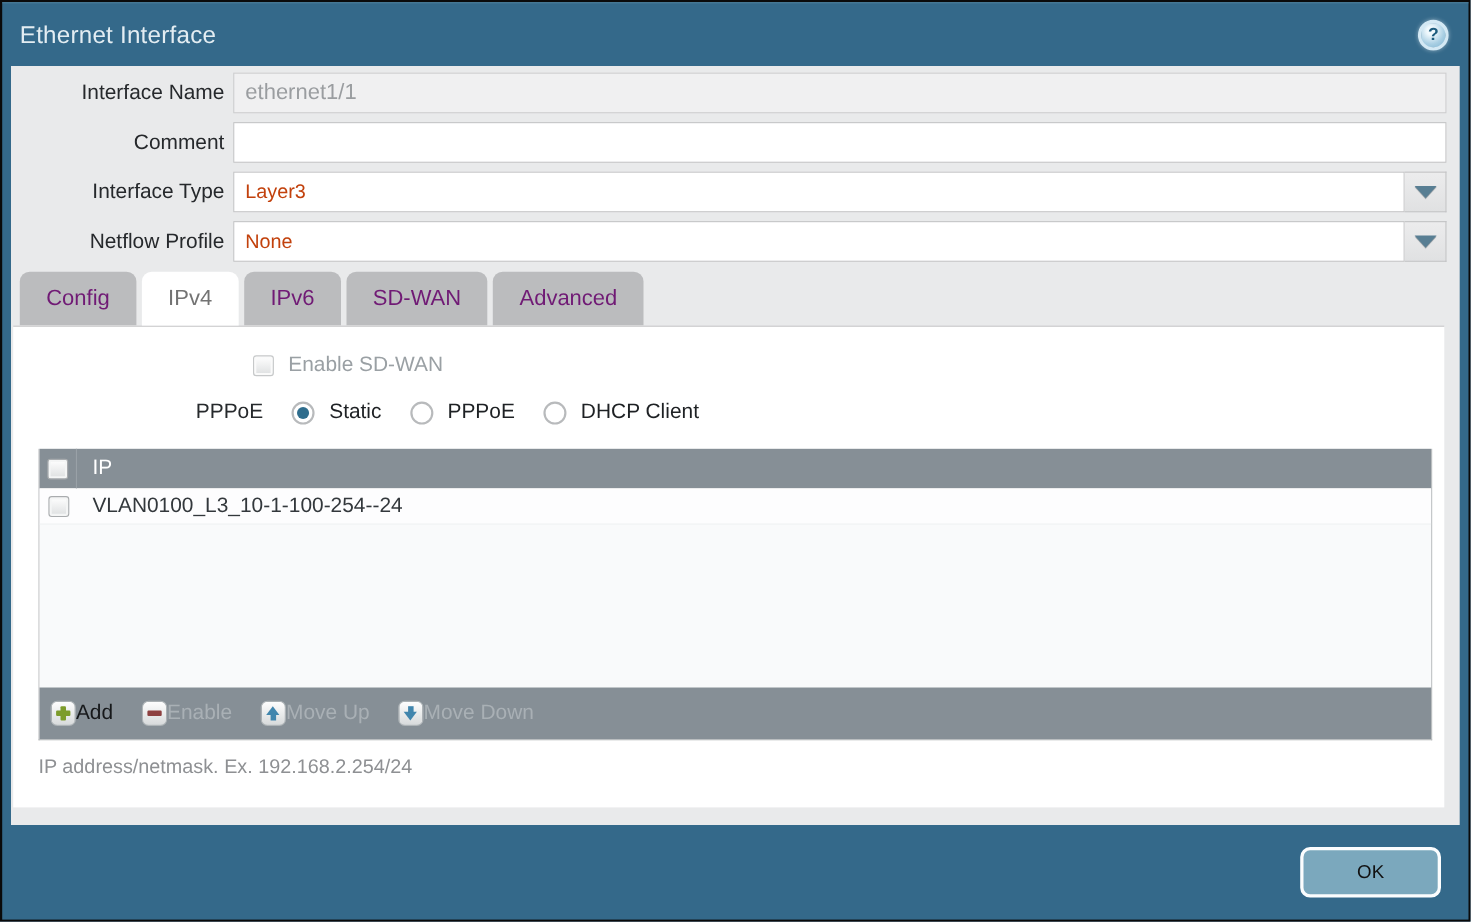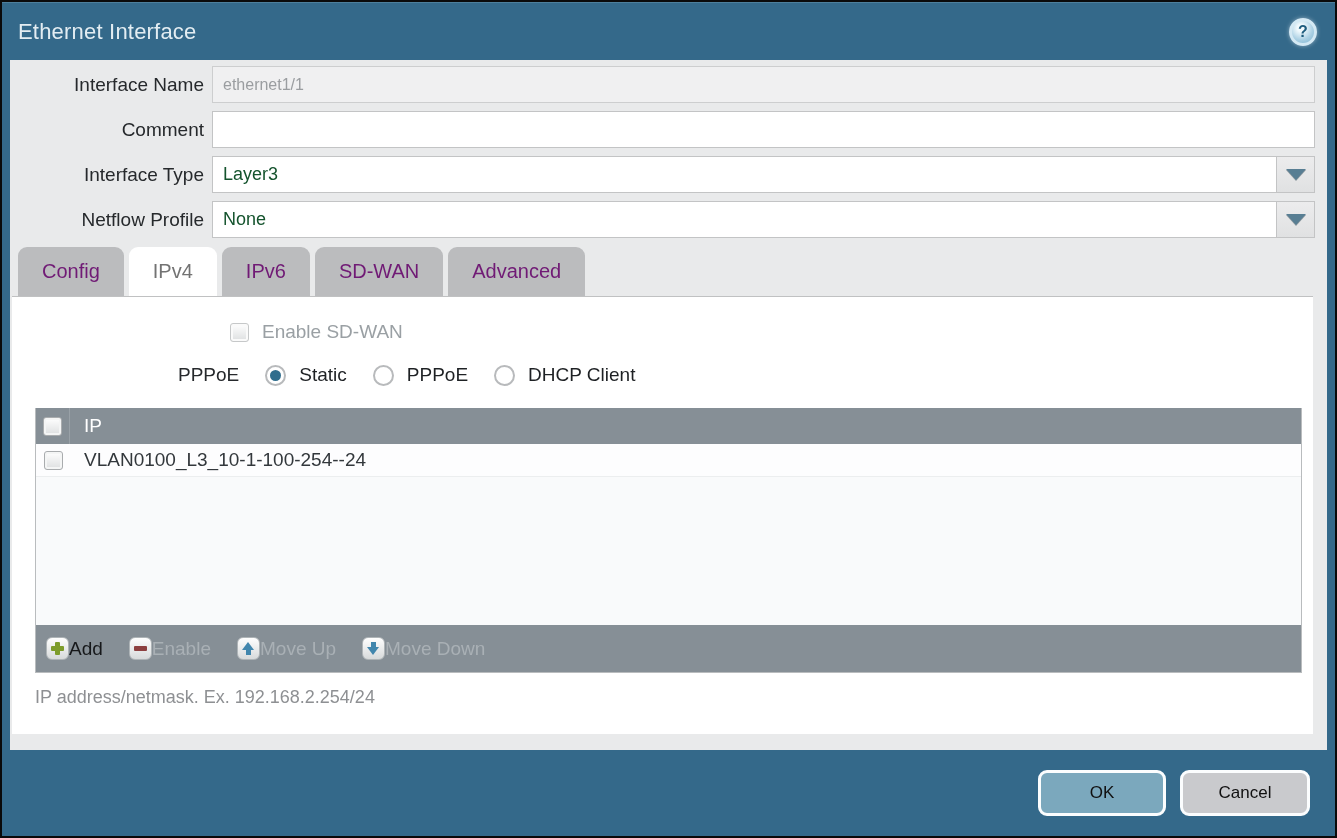--- a/index.html
+++ b/index.html
@@ -54,32 +54,32 @@
   .field-wrap {
     flex: 1 1 auto;
     margin-left: 8px; margin-right: 12px;
     height: 37px; display: flex;
   }
   .text-input {
     flex: 1 1 auto; height: 37px;
     border: 1px solid #c3c4c5;
     background: #ffffff;
     font-family: "Liberation Sans", sans-serif;
-    font-size: 16px; color: #222; padding: 0 10px;
+    font-size: 20px; color: #222; padding: 0 10px;
     outline: none;
   }
   .text-input:disabled {
     background: #f0f0f1; color: #9a9da0;
     border-color: #cdcecf;
   }
   .select-box {
     flex: 1 1 auto; height: 37px;
     border: 1px solid #c3c4c5; background: #ffffff;
     display: flex; align-items: center;
-    font-size: 18px; color: #14532d; padding: 0 10px;
+    font-size: 18px; color: #c2410c; padding: 0 10px;
     cursor: pointer;
   }
   .dd-btn {
     flex: 0 0 38px; height: 37px;
     background: linear-gradient(#ececed, #e0e1e2);
     border: 1px solid #c3c4c5; border-left: none;
     display: flex; align-items: center; justify-content: center;
     cursor: pointer;
   }
   .chevron-down {
@@ -368,16 +368,15 @@
         </div>
       </div>
 
       <div class="hint">IP address/netmask. Ex. 192.168.2.254/24</div>
     </div>
 
   </div>
 
   <div class="footer">
     <div class="btn btn-ok">OK</div>
-    <div class="btn btn-cancel">Cancel</div>
   </div>
 
 </div>
 
 </body></html>

